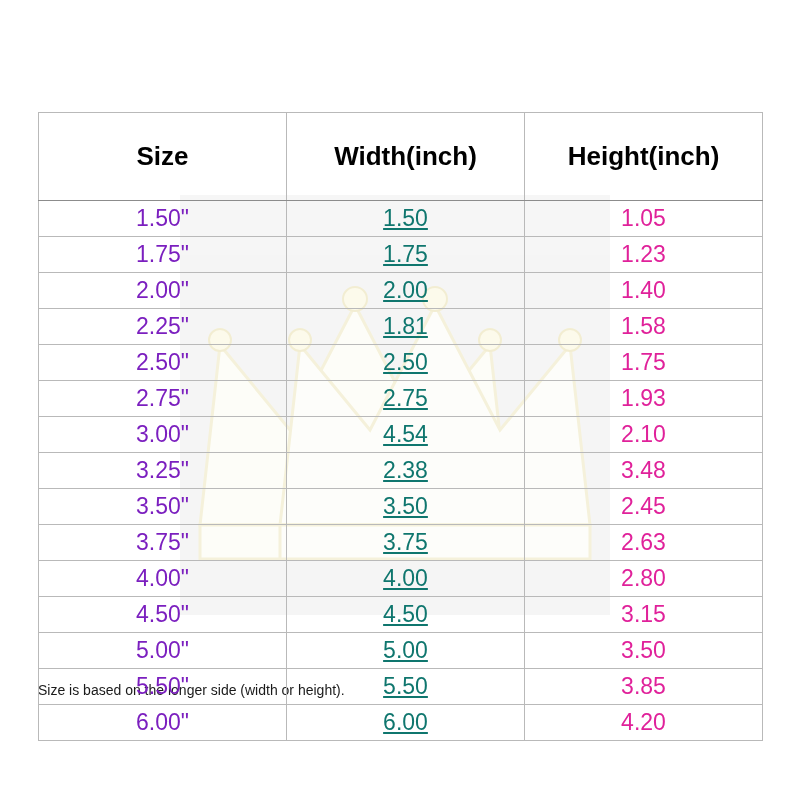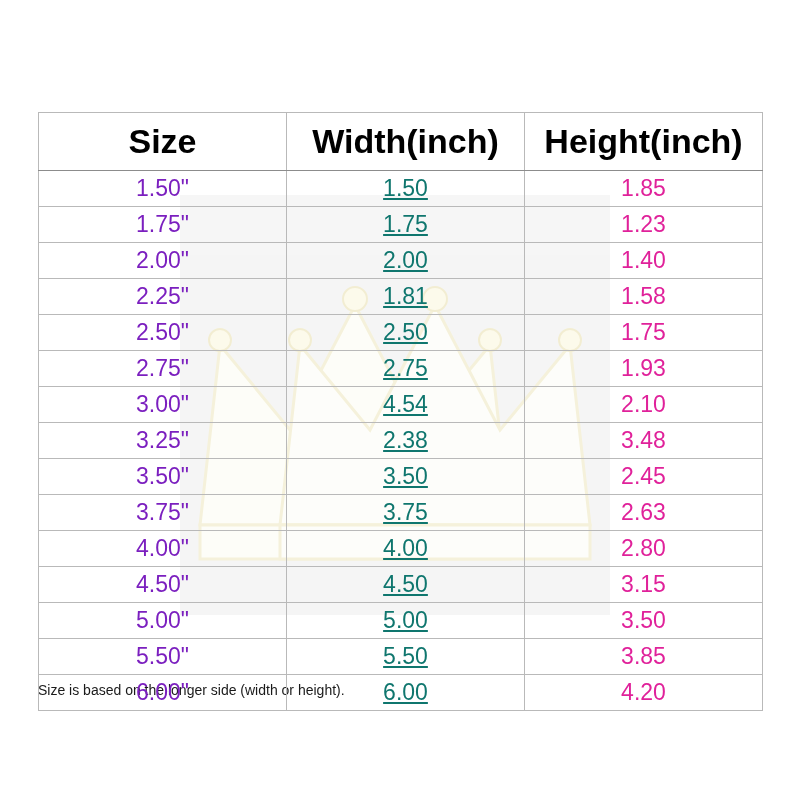--- a/index.html
+++ b/index.html
@@ -58,25 +58,25 @@
   }
 
   table.size-table th,
   table.size-table td {
     border: 1px solid #b9b9b9;
     text-align: center;
     background: transparent;
   }
 
   table.size-table thead th {
-    font-size: 34px;
+    font-size: 26px;
     font-weight: bold;
     color: #000000;
     height: 57px;
-    padding: 0;
+    padding: 15px;
     border-bottom: 1px solid #8c8c8c;
   }
 
   table.size-table tbody td {
     height: 35px;
     padding: 0;
     font-size: 23px;
     font-weight: normal;
   }
 
@@ -130,21 +130,21 @@
         <tr>
           <th>Size</th>
           <th>Width(inch)</th>
           <th>Height(inch)</th>
         </tr>
       </thead>
       <tbody>
         <tr>
           <td class="c-size">1.50"</td>
           <td class="c-width">1.50</td>
-          <td class="c-height">1.85</td>
+          <td class="c-height">1.05</td>
         </tr>
         <tr>
           <td class="c-size">1.75"</td>
           <td class="c-width">1.75</td>
           <td class="c-height">1.23</td>
         </tr>
         <tr>
           <td class="c-size">2.00"</td>
           <td class="c-width">2.00</td>
           <td class="c-height">1.40</td>

